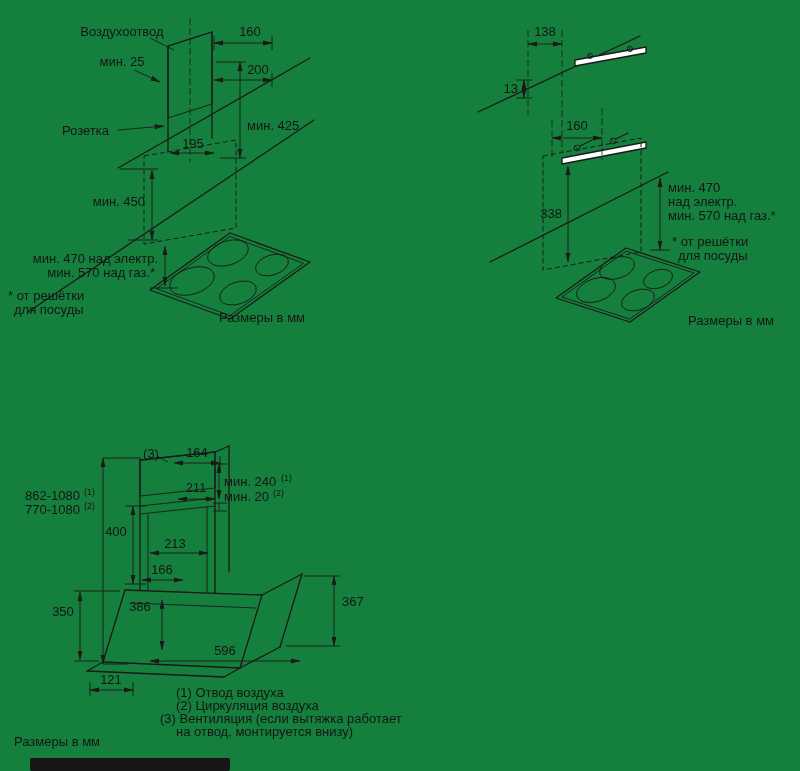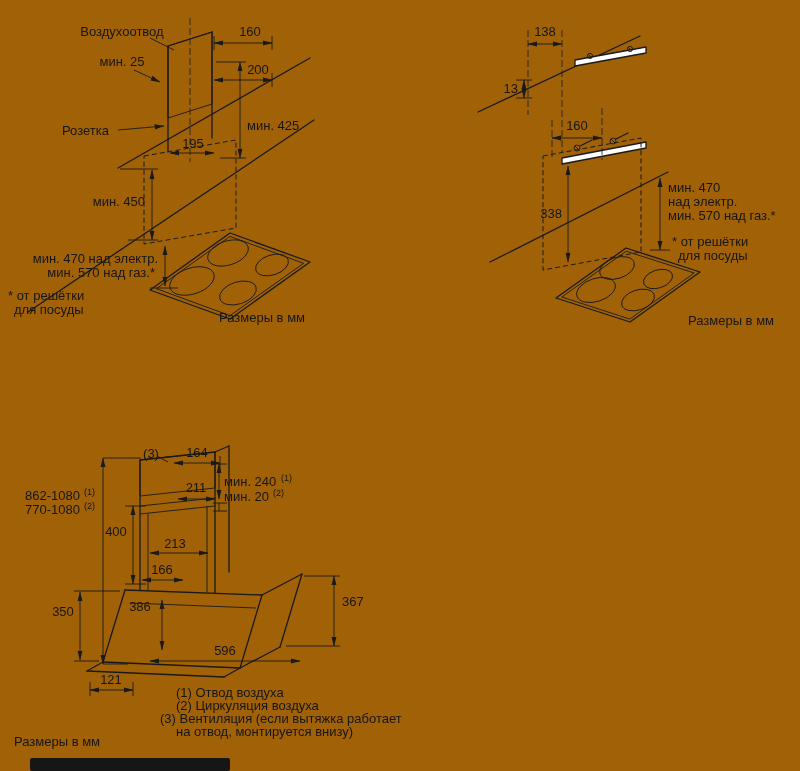--- a/index.html
+++ b/index.html
@@ -1,16 +1,16 @@
 <!DOCTYPE html>
 <html><head>
 <meta charset="utf-8">
 <style>
   html,body{margin:0;padding:0;background:#ffffff}
-  .stage{position:relative;width:800px;height:771px;background:#a16207;overflow:hidden;
+  .stage{position:relative;width:800px;height:771px;background:#15803d;overflow:hidden;
          font-family:"Liberation Sans","DejaVu Sans",sans-serif}
   .stage svg{position:absolute;left:0;top:0}
   svg text{font-family:"Liberation Sans","DejaVu Sans",sans-serif;font-size:13px;fill:#151515}
   svg text.sup{font-size:9px}
   .o{stroke:#1a1a1a;stroke-width:1.3;fill:none;stroke-linejoin:round;stroke-linecap:round}
   .t{stroke:#1a1a1a;stroke-width:.9;fill:none}
   .d{stroke:#1a1a1a;stroke-width:1;fill:none;stroke-dasharray:5 3}
   .cl{stroke:#1a1a1a;stroke-width:.8;fill:none;stroke-dasharray:7 3}
   .m{stroke:#1a1a1a;stroke-width:.9;fill:none}
   .fw{fill:#ffffff}

